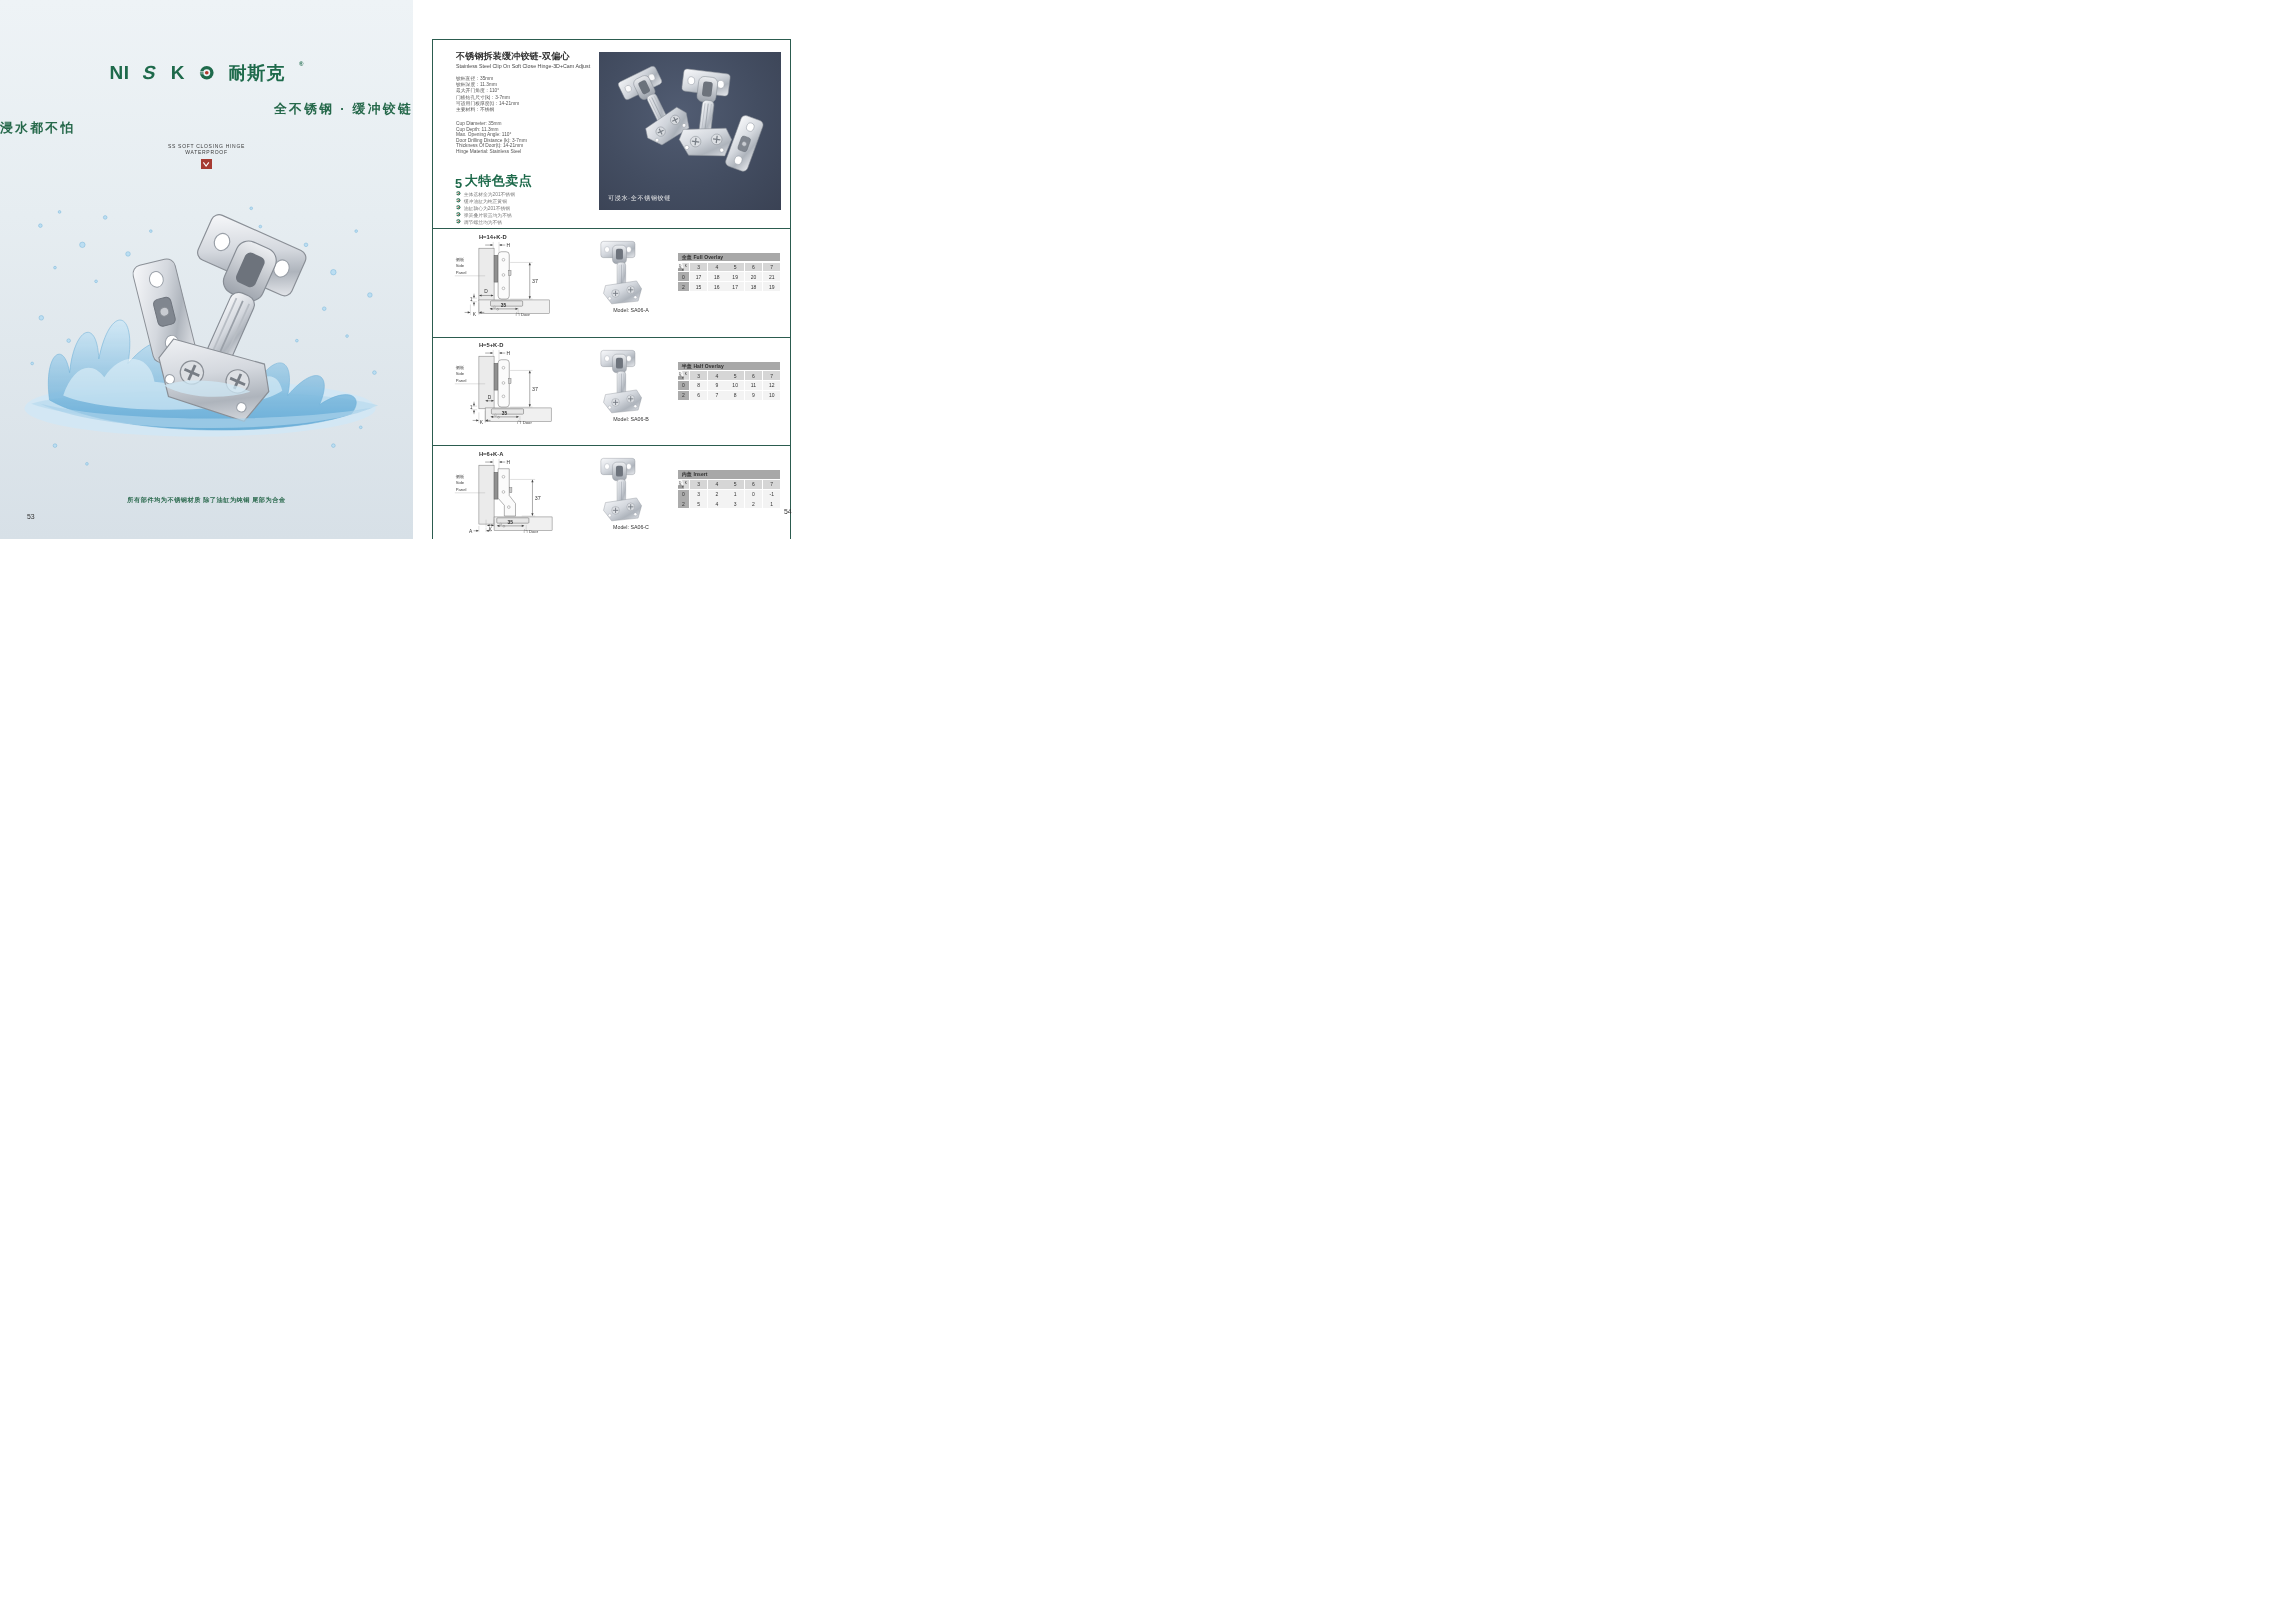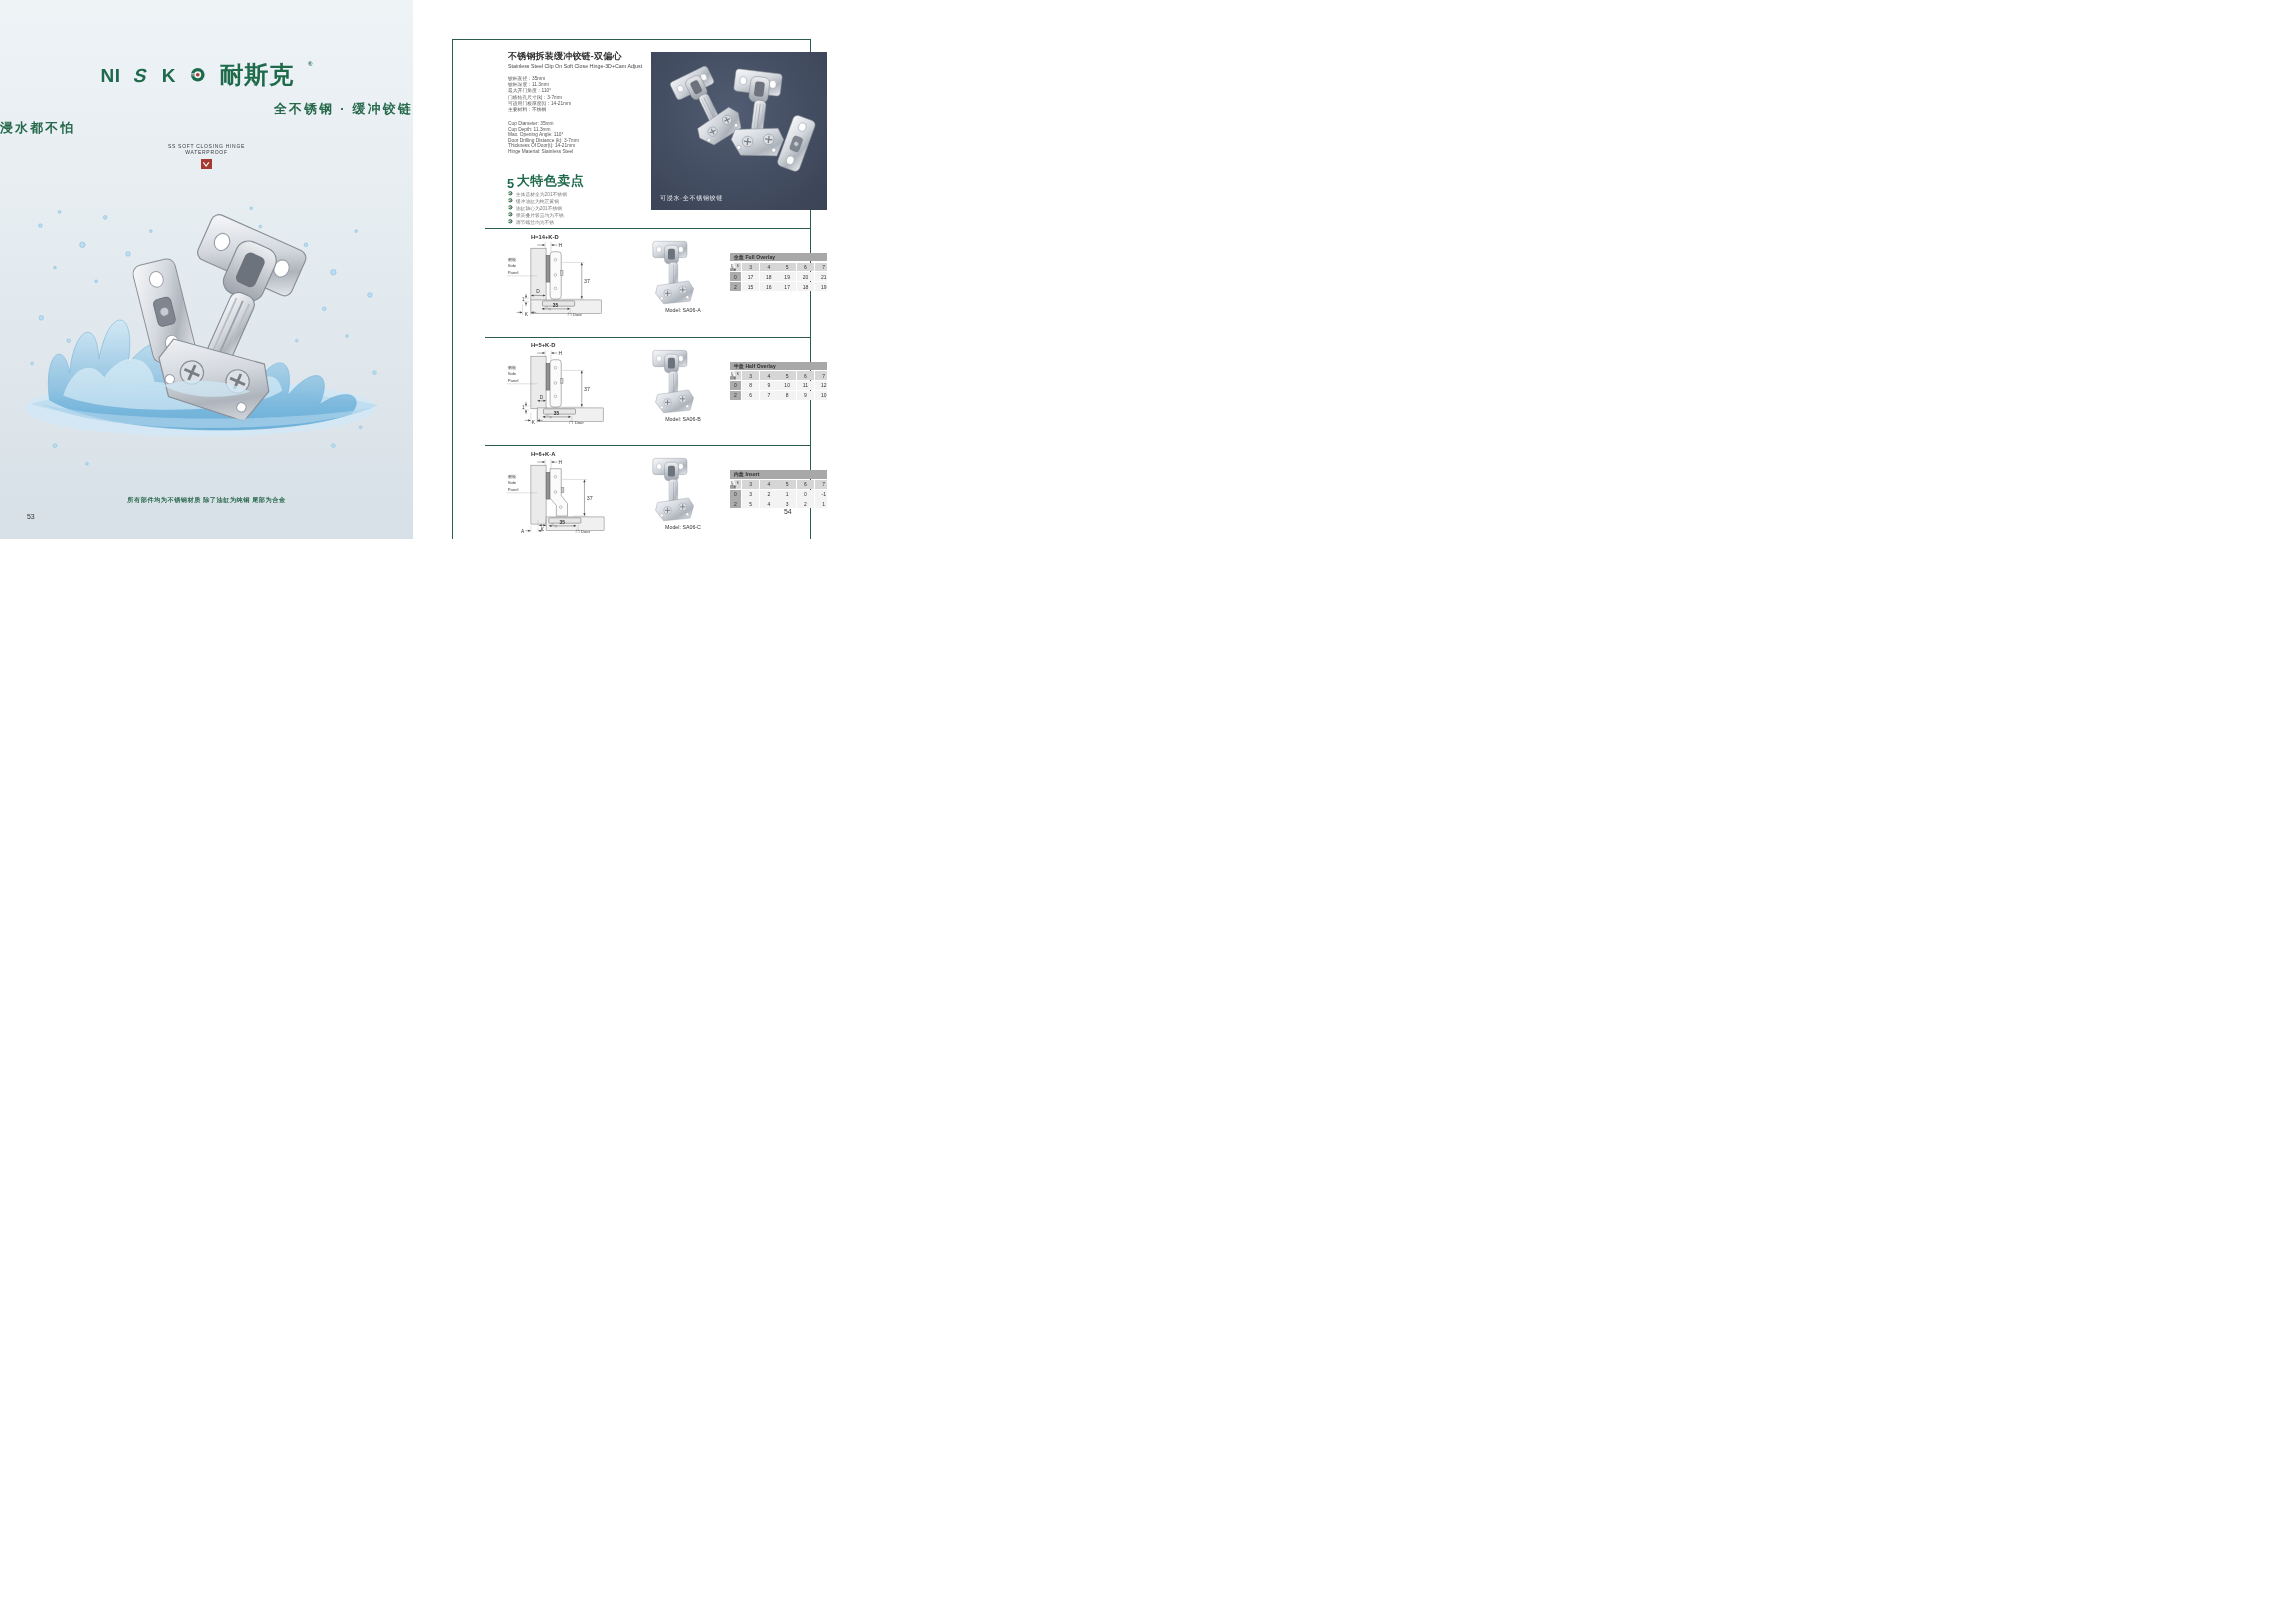--- a/index.html
+++ b/index.html
@@ -9,36 +9,36 @@
     font-family:"Liberation Sans","DejaVu Sans",sans-serif;
   }
   
   .left-page{
     position:absolute;left:0;top:0;width:413px;height:539px;
     background:linear-gradient(180deg,#eef3f6 0%,#e6edf1 40%,#d7e0e7 100%);
   }
   .brand-row{position:absolute;top:63px;left:0;width:100%;display:flex;justify-content:center;align-items:center;gap:14px;}
   .lg{font-size:19px;font-weight:bold;color:#1e6a4b;letter-spacing:0.5px;line-height:1;}
   .lg.sk{display:inline-block;transform:skewX(-14deg);}
-  .logo-cn{font-size:24px;font-weight:bold;color:#1e6a4b;line-height:1;letter-spacing:0.9px;}
+  .logo-cn{font-size:18px;font-weight:bold;color:#1e6a4b;line-height:1;letter-spacing:0.9px;}
   .logo-reg{font-size:6px;color:#1e6a4b;align-self:flex-start;margin-top:-1.8px;font-weight:bold;}
   .tagline1{position:absolute;top:101px;width:100%;text-align:right;font-size:12.8px;font-weight:bold;color:#25684a;letter-spacing:2.3px;}
   .tagline2{position:absolute;top:120px;width:100%;text-align:left;font-size:12.8px;font-weight:bold;color:#25684a;letter-spacing:2.3px;}
   .sub1{position:absolute;top:143px;width:100%;text-align:center;font-size:5px;color:#3b3b3b;letter-spacing:0.7px;}
   .sub2{position:absolute;top:149px;width:100%;text-align:center;font-size:5px;color:#3b3b3b;letter-spacing:0.7px;}
   .red-box{position:absolute;top:159px;left:calc(50% - 5.5px);width:11px;height:10px;background:#a63b32;display:flex;align-items:center;justify-content:center;}
   .splash-wrap{position:absolute;left:12.8px;top:189px;}
   .note{position:absolute;top:496px;width:100%;text-align:center;font-size:6.2px;font-weight:bold;color:#2b6a4e;letter-spacing:0.5px;}
   .pagenum-left{position:absolute;left:27px;top:513px;font-size:6.9px;color:#333;}
   
   .pagenum-right{position:absolute;left:784px;top:508px;font-size:6.9px;color:#333;}
   .panel{
-    position:absolute;left:452px;top:39px;width:359px;height:516px;
+    position:absolute;left:432px;top:39px;width:359px;height:516px;
     border:0.5px solid #2c5c4f;box-sizing:border-box;background:#fff;
-    display:flex;flex-direction:column;padding-left:32px;
+    display:flex;flex-direction:column;
   }
   .p-header{position:relative;height:188px;border-bottom:0.5px solid #2c5c4f;flex:none;}
   .t-cn{position:absolute;left:23px;top:10px;font-size:9px;font-weight:bold;color:#2f2f2f;letter-spacing:0.2px;}
   .t-en{position:absolute;left:23px;top:23px;font-size:5.3px;color:#474747;}
   .specs-cn{position:absolute;left:23px;top:36px;font-size:4.8px;color:#555;line-height:6.2px;}
   .specs-en{position:absolute;left:23px;top:81px;font-size:4.8px;color:#555;line-height:5.6px;}
   .feat-head{position:absolute;left:22px;top:132px;display:flex;align-items:flex-end;gap:2.7px;color:#1e6a4b;}
   .feat-num{font-size:12.8px;font-weight:bold;line-height:1;}
   .feat-title{font-size:13px;font-weight:bold;padding-bottom:0.9px;letter-spacing:0.5px;}
   .bullets{position:absolute;left:23px;top:150px;}

